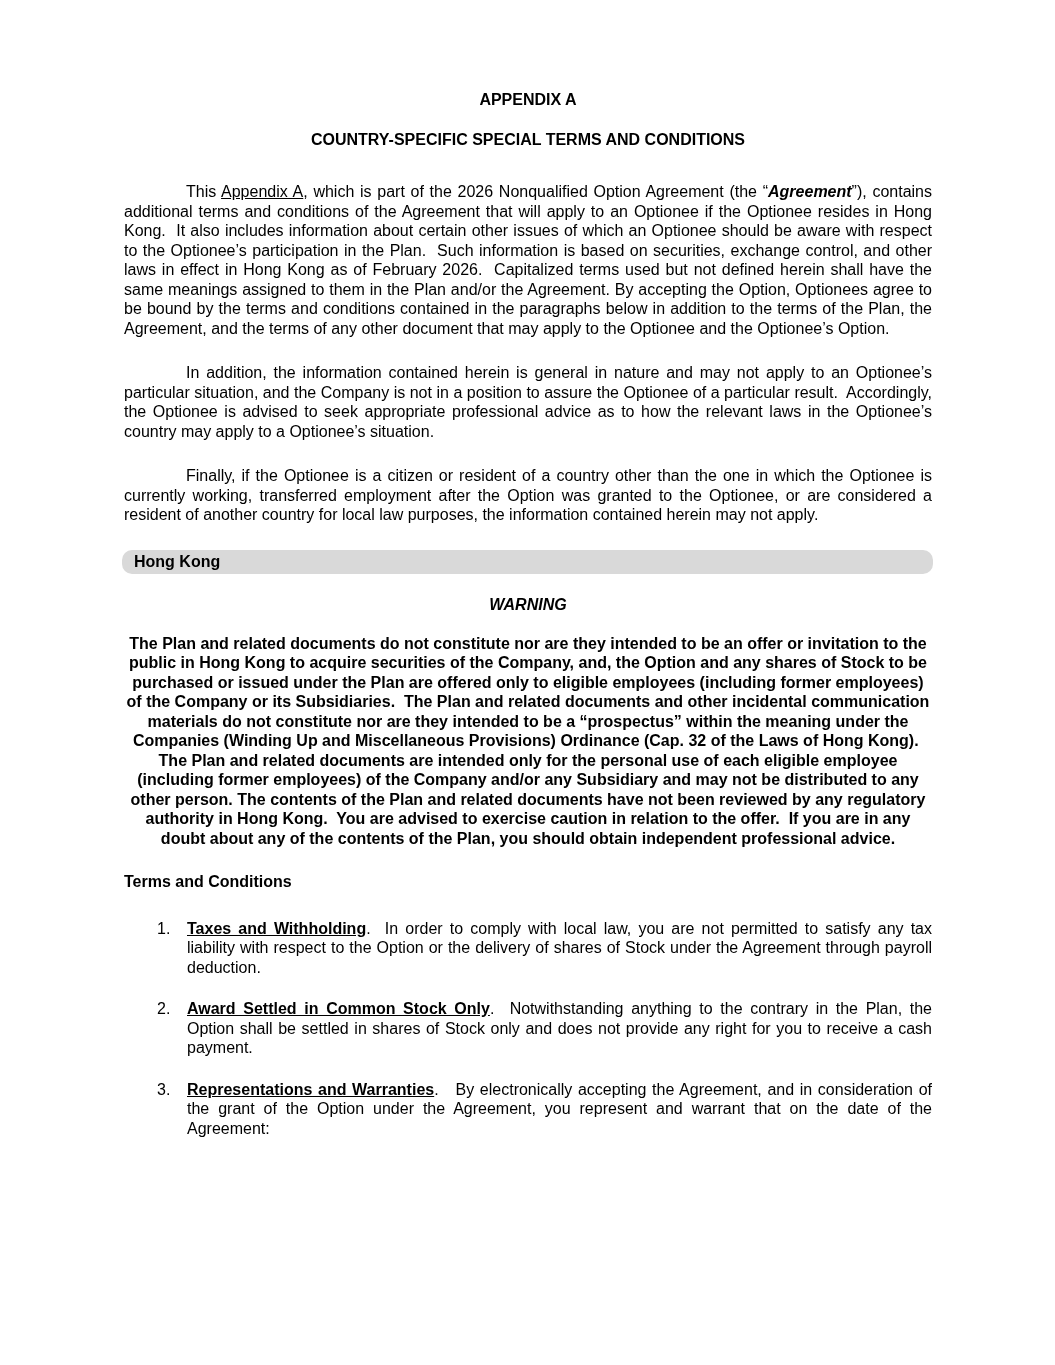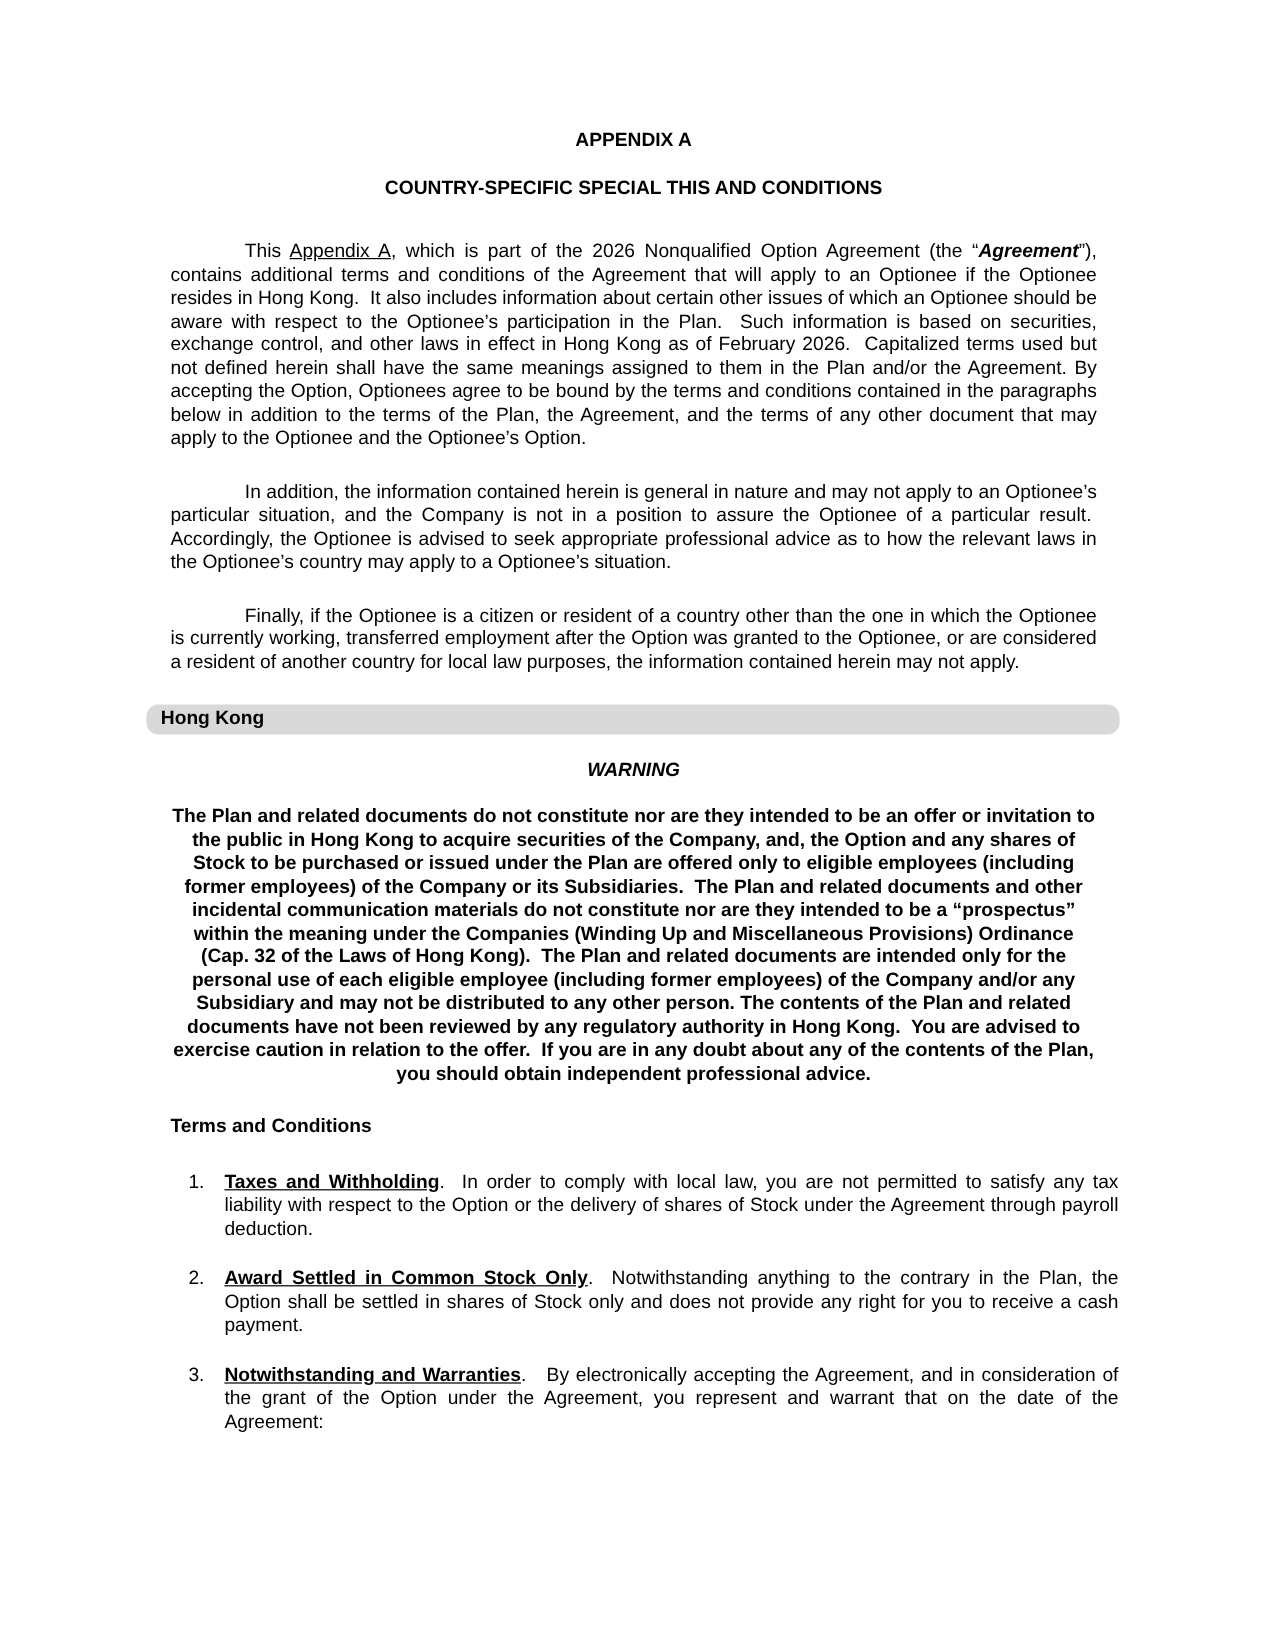--- a/index.html
+++ b/index.html
@@ -9,21 +9,21 @@
     height: 1365px;
     box-sizing: border-box;
     padding: 90px 123px 0 124px;
     background: #ffffff;
     color: #000000;
     font-family: "Liberation Sans", sans-serif;
     font-size: 16px;
     line-height: 19.5px;
     overflow: hidden;
   }
-  p { margin: 18px; }
+  p { margin: 0; }
   .b { font-weight: bold; }
   .bi { font-weight: bold; font-style: italic; }
   .u { text-decoration: underline; }
   .bu { font-weight: bold; text-decoration: underline; }
   .doc-title { text-align: center; font-weight: bold; margin-bottom: 20px; }
   .doc-subtitle { text-align: center; font-weight: bold; margin-bottom: 33px; }
   .para { text-align: justify; margin-bottom: 25px; }
   .indent { text-indent: 62px; }
   .countries-line { margin-top: 44px; }
   .country-banner {
@@ -42,21 +42,21 @@
   .tc-item.first { margin-top: 27px; }
   .tc-num { position: absolute; left: 33px; top: 0; }
 </style>
 </head>
 <body>
 
 <div class="page">
 
   <p class="doc-title">APPENDIX A</p>
 
-  <p class="doc-subtitle">COUNTRY-SPECIFIC SPECIAL THIS AND CONDITIONS</p>
+  <p class="doc-subtitle">COUNTRY-SPECIFIC SPECIAL TERMS AND CONDITIONS</p>
 
   <p class="para indent"><span>This </span><span class="u">Appendix A</span><span>, which is part of the 2026 Nonqualified Option Agreement (the “</span><span class="bi">Agreement</span><span>”), contains additional terms and conditions of the Agreement that will apply to an Optionee if the Optionee resides in Hong Kong.&nbsp; It also includes information about certain other issues of which an Optionee should be aware with respect to the Optionee’s participation in the Plan.&nbsp; Such information is based on securities, exchange control, and other laws in effect in Hong Kong as of February 2026.&nbsp; Capitalized terms used but not defined herein shall have the same meanings assigned to them in the Plan and/or the Agreement. By accepting the Option, Optionees agree to be bound by the terms and conditions contained in the paragraphs below in addition to the terms of the Plan, the Agreement, and the terms of any other document that may apply to the Optionee and the Optionee’s Option.</span></p>
 
   <p class="para indent">In addition, the information contained herein is general in nature and may not apply to an Optionee’s particular situation, and the Company is not in a position to assure the Optionee of a particular result.&nbsp; Accordingly, the Optionee is advised to seek appropriate professional advice as to how the relevant laws in the Optionee’s country may apply to a Optionee’s situation.</p>
 
   <p class="para indent">Finally, if the Optionee is a citizen or resident of a country other than the one in which the Optionee is currently working, transferred employment after the Option was granted to the Optionee, or are considered a resident of another country for local law purposes, the information contained herein may not apply.</p>
 
 
   <div class="country-banner">Hong Kong</div>
 
@@ -68,16 +68,16 @@
 
   <div class="tc-item first">
     <span class="tc-num">1.</span><span class="bu">Taxes and Withholding</span><span>.&nbsp; In order to comply with local law, you are not permitted to satisfy any tax liability with respect to the Option or the delivery of shares of Stock under the Agreement through payroll deduction.</span>
   </div>
 
   <div class="tc-item">
     <span class="tc-num">2.</span><span class="bu">Award Settled in Common Stock Only</span><span>.&nbsp; Notwithstanding anything to the contrary in the Plan, the Option shall be settled in shares of Stock only and does not provide any right for you to receive a cash payment.</span>
   </div>
 
   <div class="tc-item">
-    <span class="tc-num">3.</span><span class="bu">Notwithstanding and Warranties</span><span>.&nbsp;&nbsp; By electronically accepting the Agreement, and in consideration of the grant of the Option under the Agreement, you represent and warrant that on the date of the Agreement:</span>
+    <span class="tc-num">3.</span><span class="bu">Representations and Warranties</span><span>.&nbsp;&nbsp; By electronically accepting the Agreement, and in consideration of the grant of the Option under the Agreement, you represent and warrant that on the date of the Agreement:</span>
   </div>
 
 </div>
 
 </body></html>

